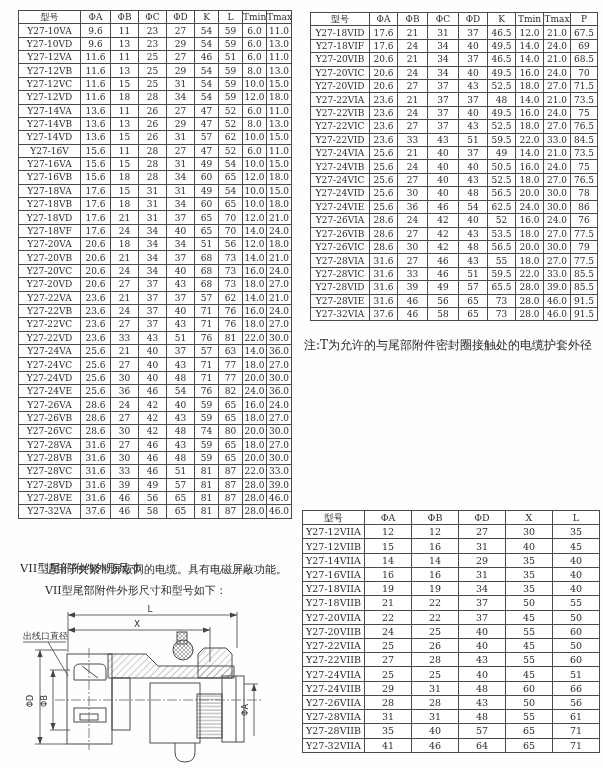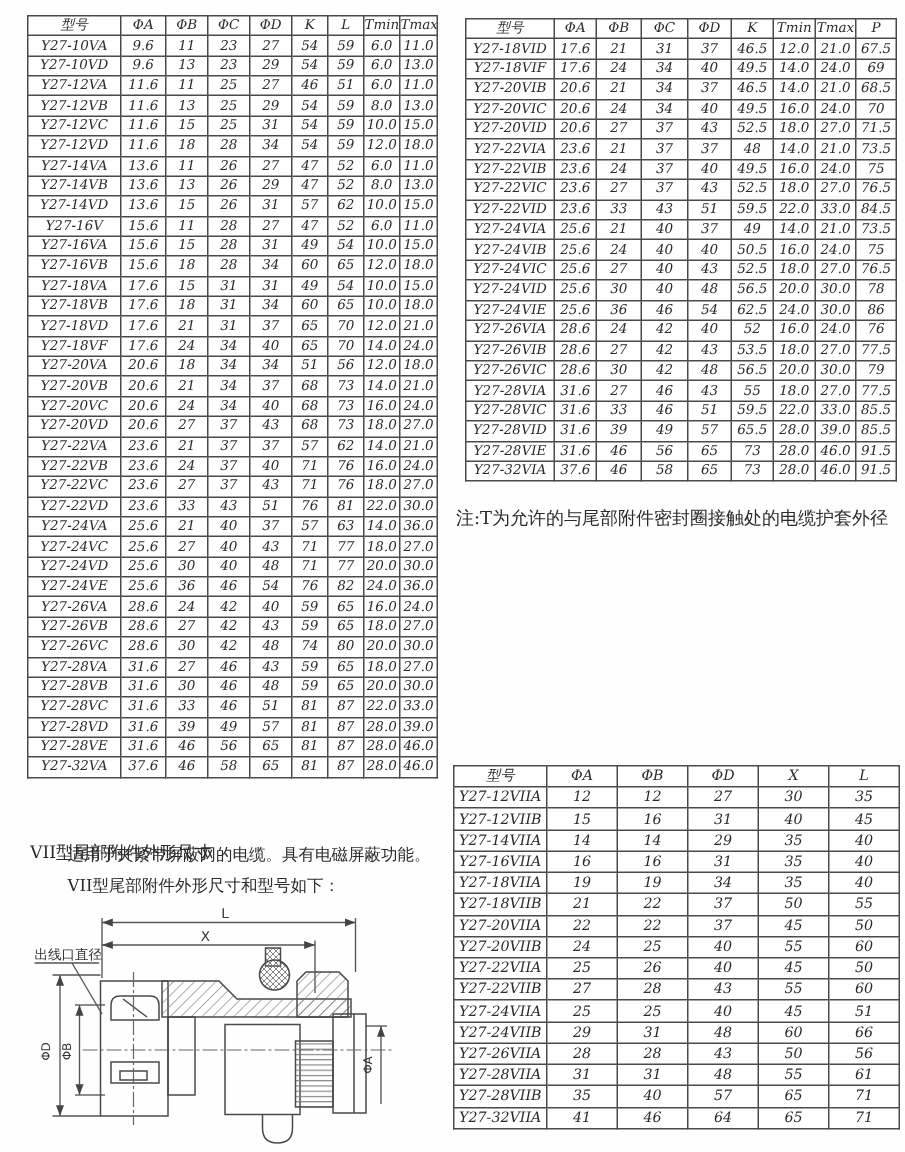--- a/index.html
+++ b/index.html
@@ -2,21 +2,21 @@
 <html><head>
 <meta charset="utf-8">
 <style>
   html,body{margin:0;padding:0;}
   body{
     width:603px;height:768px;position:relative;overflow:hidden;
     background:#fefefe;color:#222;
     font-family:"DejaVu Serif","Liberation Serif",serif;
   }
   .abs{position:absolute;}
-  table{border-collapse:collapse;table-layout:fixed;width:100%;background:#fff;font-style:italic;}
+  table{border-collapse:collapse;table-layout:fixed;width:100%;background:#fff;}
   table,td,th{border:1px solid #4a4a4a;}
   td,th{
     padding:0;text-align:center;vertical-align:middle;font-weight:normal;
     white-space:nowrap;overflow:hidden;color:#2b2b2b;
   }
   .tbl-v{left:18px;top:10px;width:273px;}
   .tbl-v td,.tbl-v th{font-size:9px;line-height:10px;}
   .tbl-v tr{height:13.36px;}
   .tbl-vi{left:310px;top:12px;width:287px;}
   .tbl-vi td,.tbl-vi th{font-size:9px;line-height:10px;}

